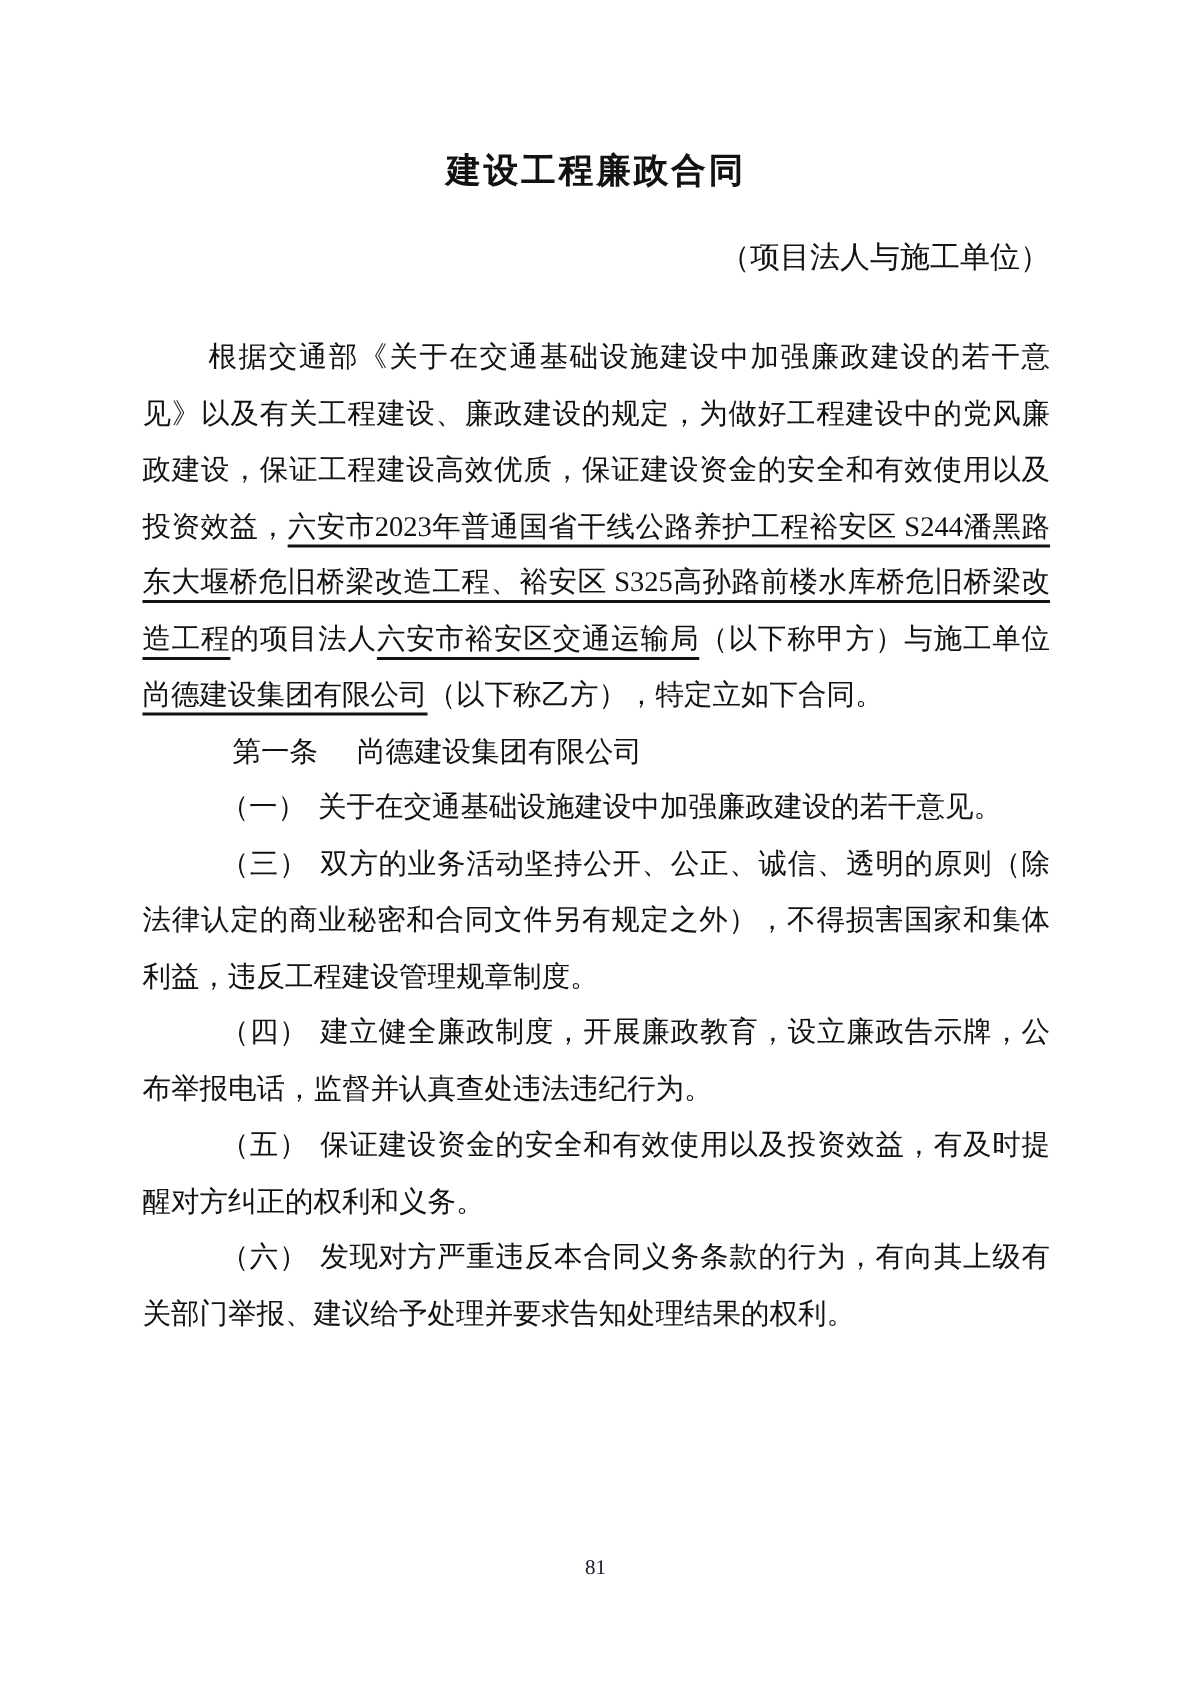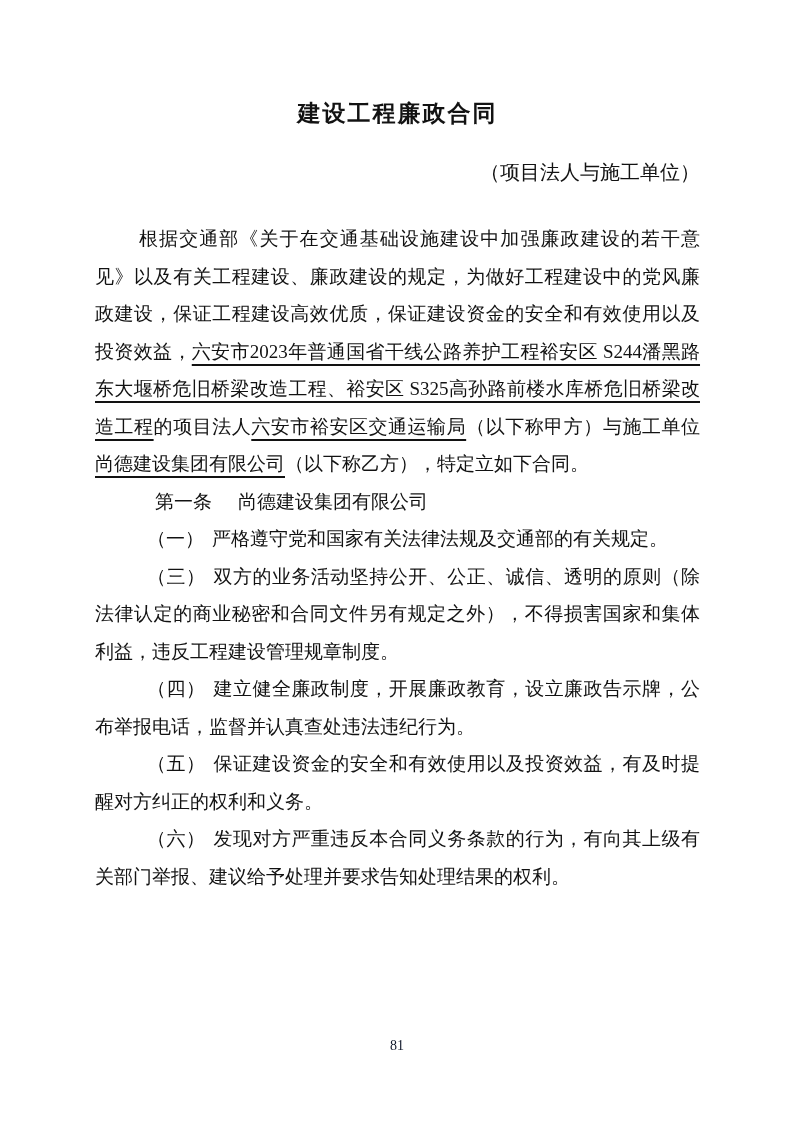--- a/index.html
+++ b/index.html
@@ -90,21 +90,21 @@
   <h1 class="doc-title">建设工程廉政合同</h1>
 
   <div class="doc-subtitle">（项目法人与施工单位）</div>
 
   <div class="doc-body">
 
     <p class="intro"><span>根据交通部《关于在交通基础设施建设中加强廉政建设的若干意见》以及有关工程建设、廉政建设的规定，为做好工程建设中的党风廉政建设，保证工程建设高效优质，保证建设资金的安全和有效使用以及投资效益，</span><span class="u">六安市2023年普通国省干线公路养护工程裕安区 S244潘黑路东大堰桥危旧桥梁改造工程、裕安区 S325高孙路前楼水库桥危旧桥梁改造工程</span><span>的项目法人</span><span class="u">六安市裕安区交通运输局</span><span>（以下称甲方）与施工单位</span><span class="u">尚德建设集团有限公司</span><span>（以下称乙方），特定立如下合同。</span></p>
 
     <p class="clause-heading"><span class="clause-num">第一条</span><span>尚德建设集团有限公司</span></p>
 
-    <p class="item"><span class="item-num">（一）</span><span>严格遵守党和国家有关法律法规及交通部的有关规定。</span></p>
+    <p class="item"><span class="item-num">（一）</span><span>关于在交通基础设施建设中加强廉政建设的若干意见。</span></p>
 
 
     <p class="item"><span class="item-num">（三）</span><span>双方的业务活动坚持公开、公正、诚信、透明的原则（除法律认定的商业秘密和合同文件另有规定之外），不得损害国家和集体利益，违反工程建设管理规章制度。</span></p>
 
     <p class="item"><span class="item-num">（四）</span><span>建立健全廉政制度，开展廉政教育，设立廉政告示牌，公布举报电话，监督并认真查处违法违纪行为。</span></p>
 
     <p class="item"><span class="item-num">（五）</span><span>保证建设资金的安全和有效使用以及投资效益，有及时提醒对方纠正的权利和义务。</span></p>
 
     <p class="item"><span class="item-num">（六）</span><span>发现对方严重违反本合同义务条款的行为，有向其上级有关部门举报、建议给予处理并要求告知处理结果的权利。</span></p>
 

